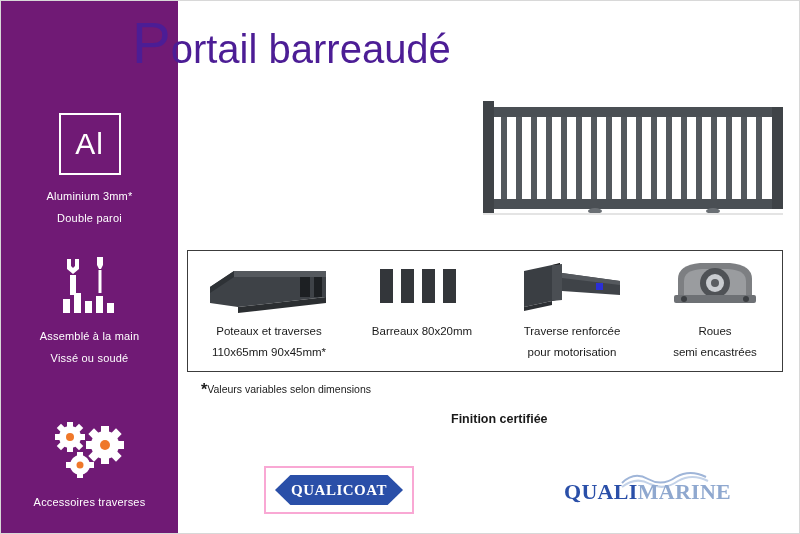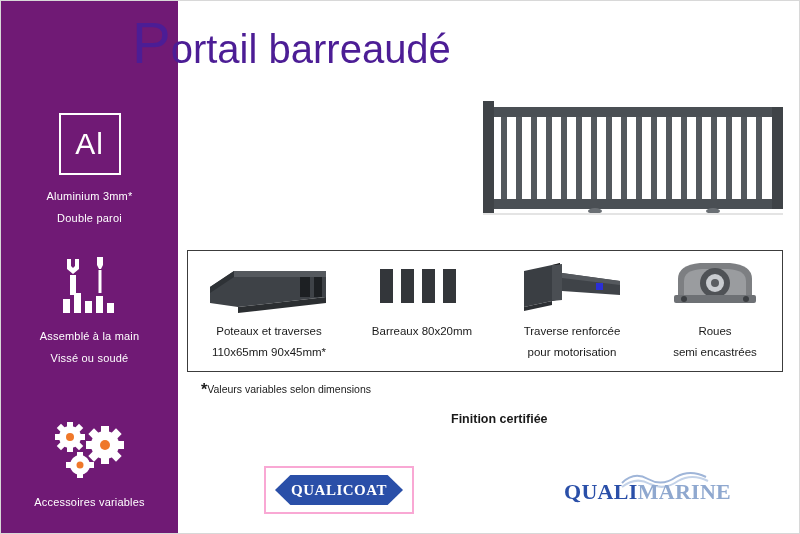--- a/index.html
+++ b/index.html
@@ -288,21 +288,21 @@
               <rect x="27" y="51" width="6" height="6"></rect>
               <rect x="16" y="41" width="6" height="6"></rect>
               <rect x="38" y="41" width="6" height="6"></rect>
             </g>
           </g>
           <circle cx="20" cy="16" r="4" fill="#ef7829"></circle>
           <circle cx="55" cy="24" r="5" fill="#ef7829"></circle>
           <circle cx="30" cy="44" r="3.5" fill="#ef7829"></circle>
         </svg>
       </div>
-      <div class="side-caption">Accessoires variables</div>
+      <div class="side-caption">Accessoires traverses</div>
     </div>
   </div>
 
   <div id="title">
     <span class="cap">P</span><span class="rest">ortail barreaudé</span>
   </div>
 
   <div id="gate-photo">
     <svg width="315" height="120" viewBox="0 0 315 120" aria-hidden="true">
       <rect x="0" y="0" width="315" height="120" fill="#ffffff"></rect>

